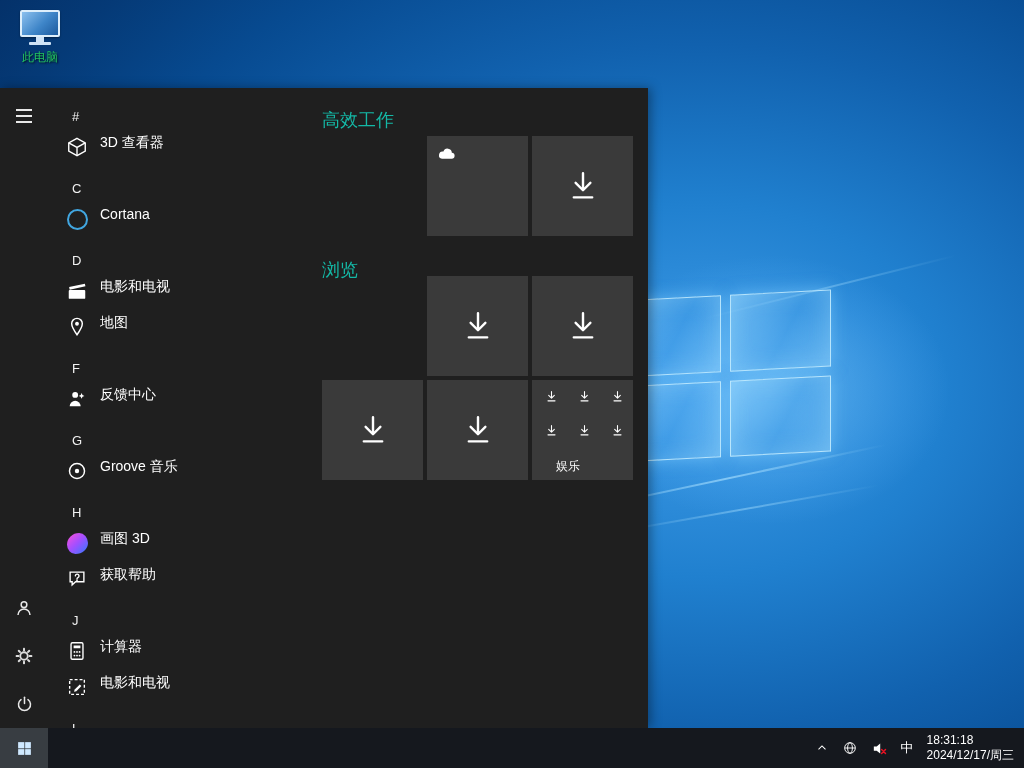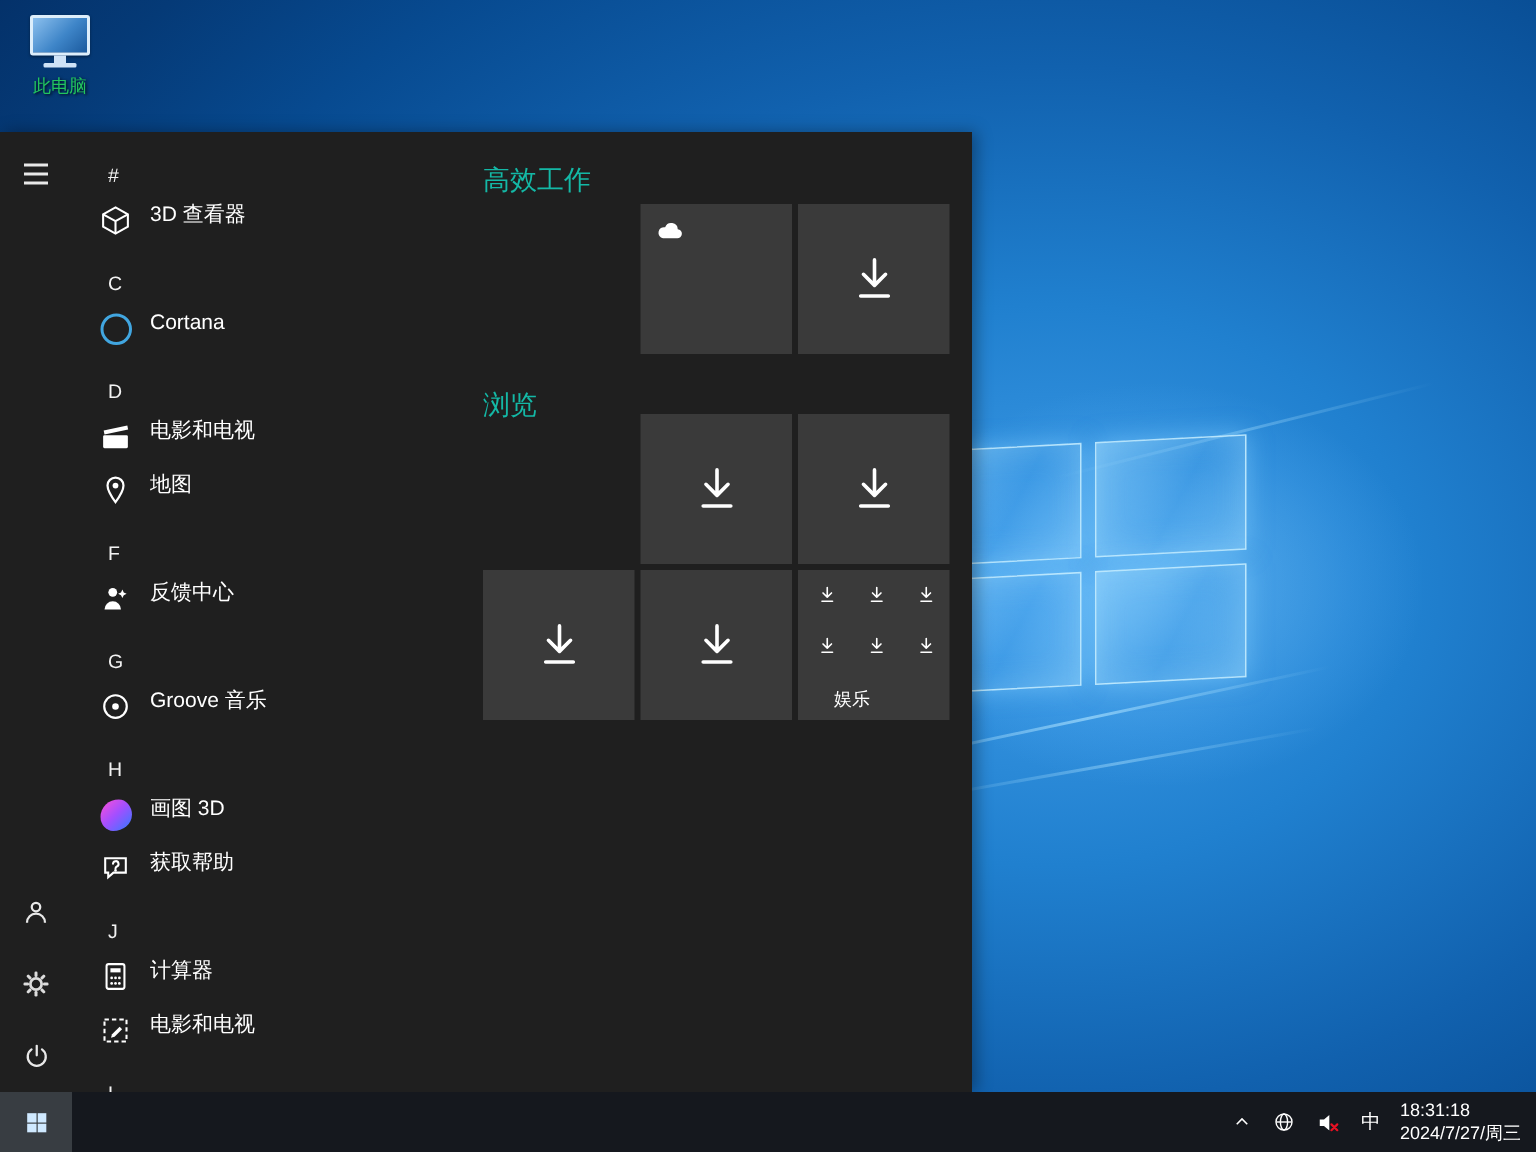--- a/index.html
+++ b/index.html
@@ -381,18 +381,18 @@
         <svg width="17" height="17" viewBox="0 0 24 24">
           <path d="M4 9v6h4l5 4.2V4.8L8 9z" fill="#fff"></path>
           <g stroke="#e81123" stroke-width="2.1" stroke-linecap="round">
             <path d="M15 13.5l5.5 5.5M20.5 13.5 15 19"></path>
           </g>
         </svg>
       </div>
       <div class="tray-item ime">中</div>
       <div class="clock">
         <div>18:31:18</div>
-        <div>2024/7/27/周三</div>
+        <div>2024/12/17/周三</div>
       </div>
     </div>
   </div>
 
 </div>
 
 </body></html>

